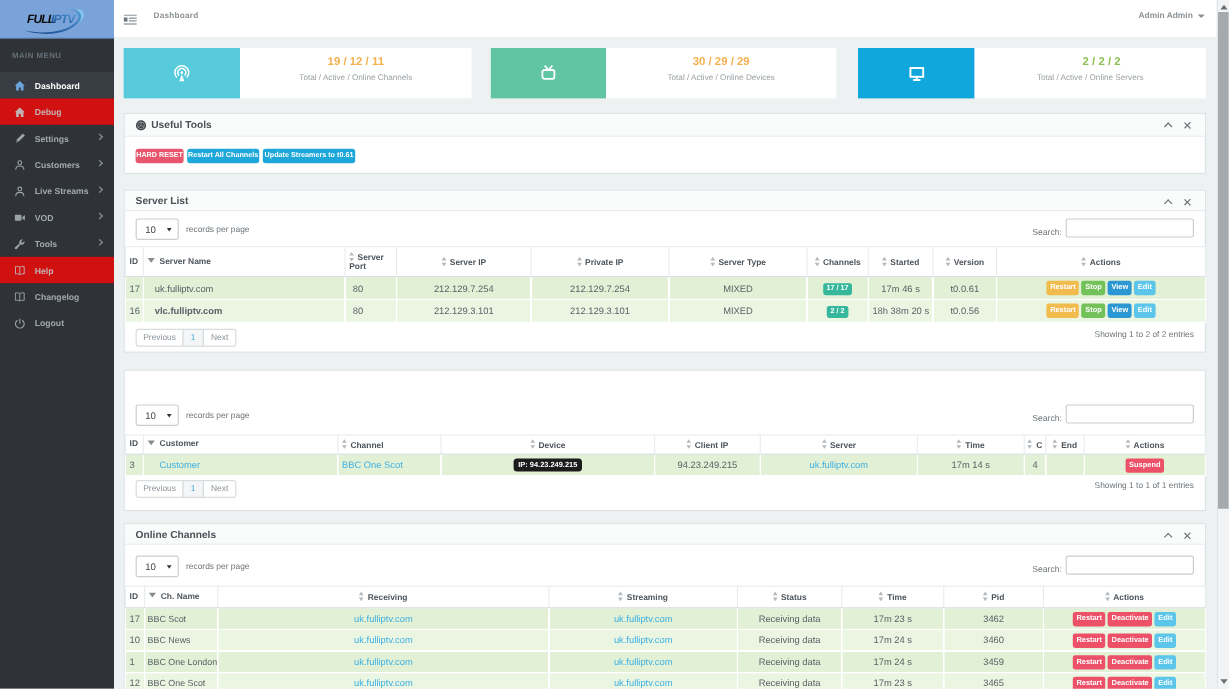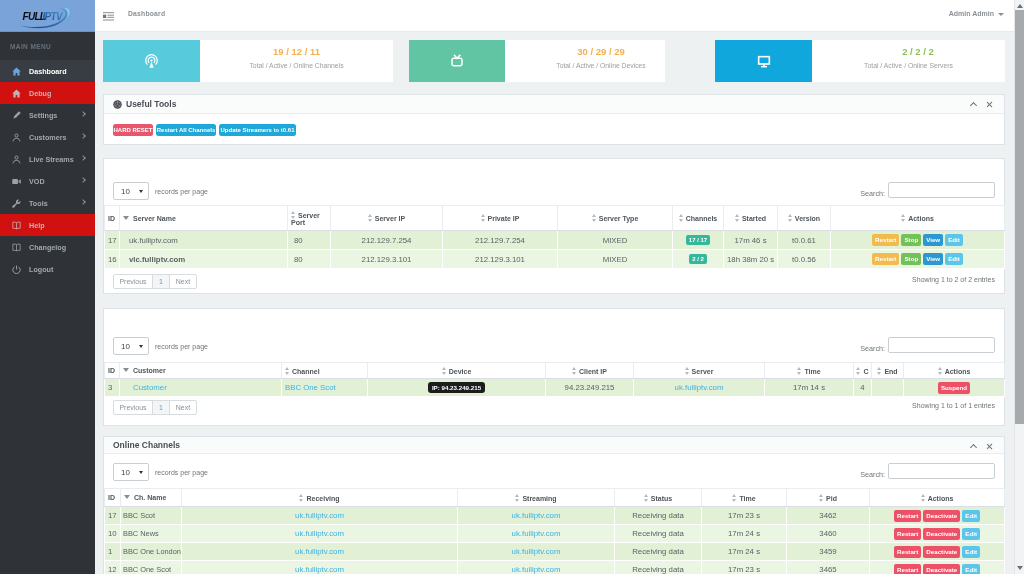--- a/index.html
+++ b/index.html
@@ -202,21 +202,21 @@
     <svg width="15" height="15" viewBox="0 0 24 24" fill="none" stroke="#fff" stroke-width="2">
       <circle cx="12" cy="10.5" r="1.8" fill="#fff" stroke="none"></circle>
       <path d="M8.2 14.2a5.4 5.4 0 1 1 7.6 0"></path>
       <path d="M5.4 17a9.3 9.3 0 1 1 13.2 0"></path>
       <path d="M12 12.5l-3.4 9.5h6.8z" fill="#fff" stroke="none"></path>
     </svg>
   </div>
   <div class="num" style="left:97px;width:193px;color:#f4b04e;">19 / 12 / 11</div>
   <div class="lbl" style="left:97px;width:193px;">Total / Active / Online Channels</div>
 </div>
-<div class="sbox" style="left:409px;width:256px;">
+<div class="sbox" style="left:409px;width:288px;">
   <div class="ic" style="width:96px;background:#61c5a3;">
     <svg width="16" height="16" viewBox="0 0 24 24" fill="none" stroke="#fff" stroke-width="2.2">
       <rect x="4.5" y="8" width="15" height="11" rx="2.5"></rect>
       <path d="M7.5 2.5l4.5 5.5 5-5.5" fill="none"></path>
     </svg>
   </div>
   <div class="num" style="left:96px;width:192px;color:#f4b04e;">30 / 29 / 29</div>
   <div class="lbl" style="left:96px;width:192px;">Total / Active / Online Devices</div>
 </div>
 <div class="sbox" style="left:715px;width:290px;">
@@ -241,20 +241,26 @@
         <span class="chevup"></span>
         <span class="xico"></span>
       </div>
   </div>
   <span class="ubtn" style="left:9px;width:40px;background:#e8566d;">HARD RESET</span>
   <span class="ubtn" style="left:52px;width:60px;background:#1ea7d9;">Restart All Channels</span>
   <span class="ubtn" style="left:115px;width:77px;background:#1ea7d9;">Update Streamers to t0.61</span>
 </div>
 
 <div class="panel" id="p-sl" style="top:158px;height:136px;">
+  <div class="phead" style="height:17px;">Server List
+    <div class="ptools" style="height:17px;">
+        <span class="chevup"></span>
+        <span class="xico"></span>
+      </div>
+  </div>
   <div class="selbox" style="left:9px;top:23px;"><span class="fsel">
         <span>10</span>
       </span> records per page</div>
   <div class="searchbox" style="right:9px;top:23px;">Search:<span class="finput"></span></div>
   <table class="dt" style="top:46px;">
     <colgroup>
         <col style="width:15px">
         <col style="width:168px">
         <col style="width:43px">
         <col style="width:112px">

